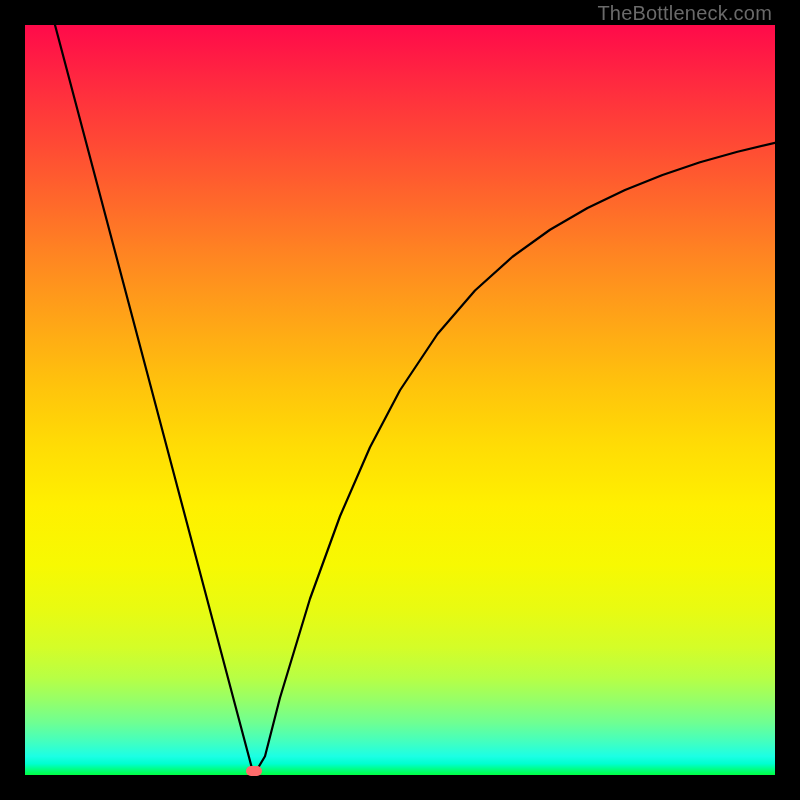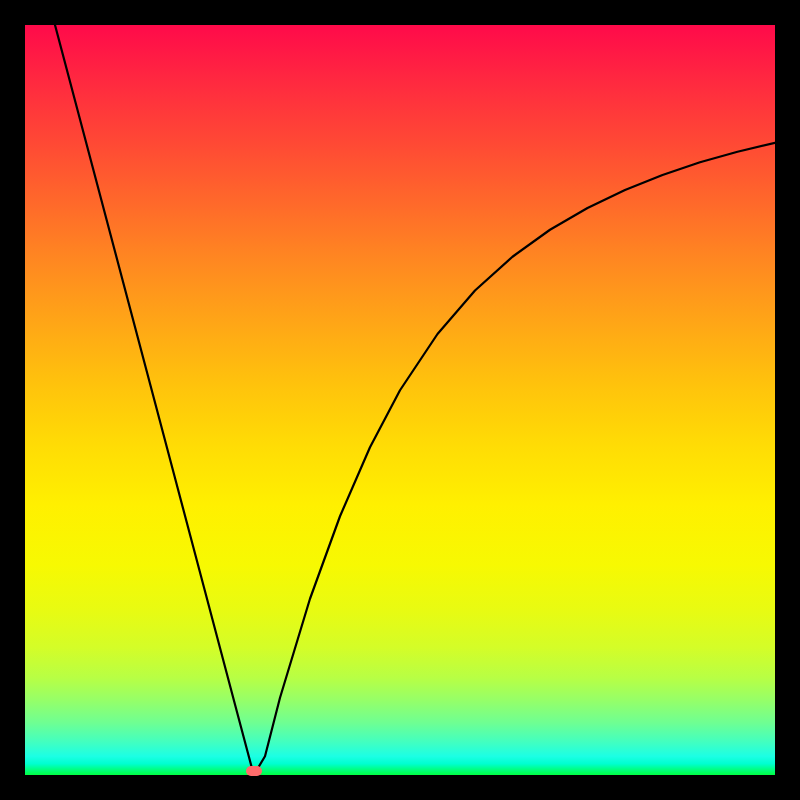--- a/index.html
+++ b/index.html
@@ -68,13 +68,14 @@
 </head>
 <body>
 
 <div class="frame">
   <div class="plot-area">
     <svg class="curve" viewBox="0 0 750 750" preserveAspectRatio="none">
       <path id="curve-path" fill="none" stroke="#000" stroke-width="2.2" stroke-linecap="round" stroke-linejoin="round" d="M30.00 0.00 L60.00 113.25 L90.00 226.50 L120.00 339.75 L150.00 453.00 L180.00 566.25 L210.00 679.50 L228.75 750.00 L240.00 731.25 L255.00 672.75 L285.00 573.75 L315.00 491.25 L345.00 422.25 L375.00 365.25 L412.50 309.00 L450.00 265.50 L487.50 231.75 L525.00 204.75 L562.50 183.00 L600.00 165.00 L637.50 150.00 L675.00 137.25 L712.50 126.75 L750.00 117.75"></path>
     </svg>
     <div id="min-marker" class="marker" style="left: 228.75px; top: 745.5px;"></div>
   </div>
+  <div class="watermark">TheBottleneck.com</div>
 </div>
 
 </body></html>

